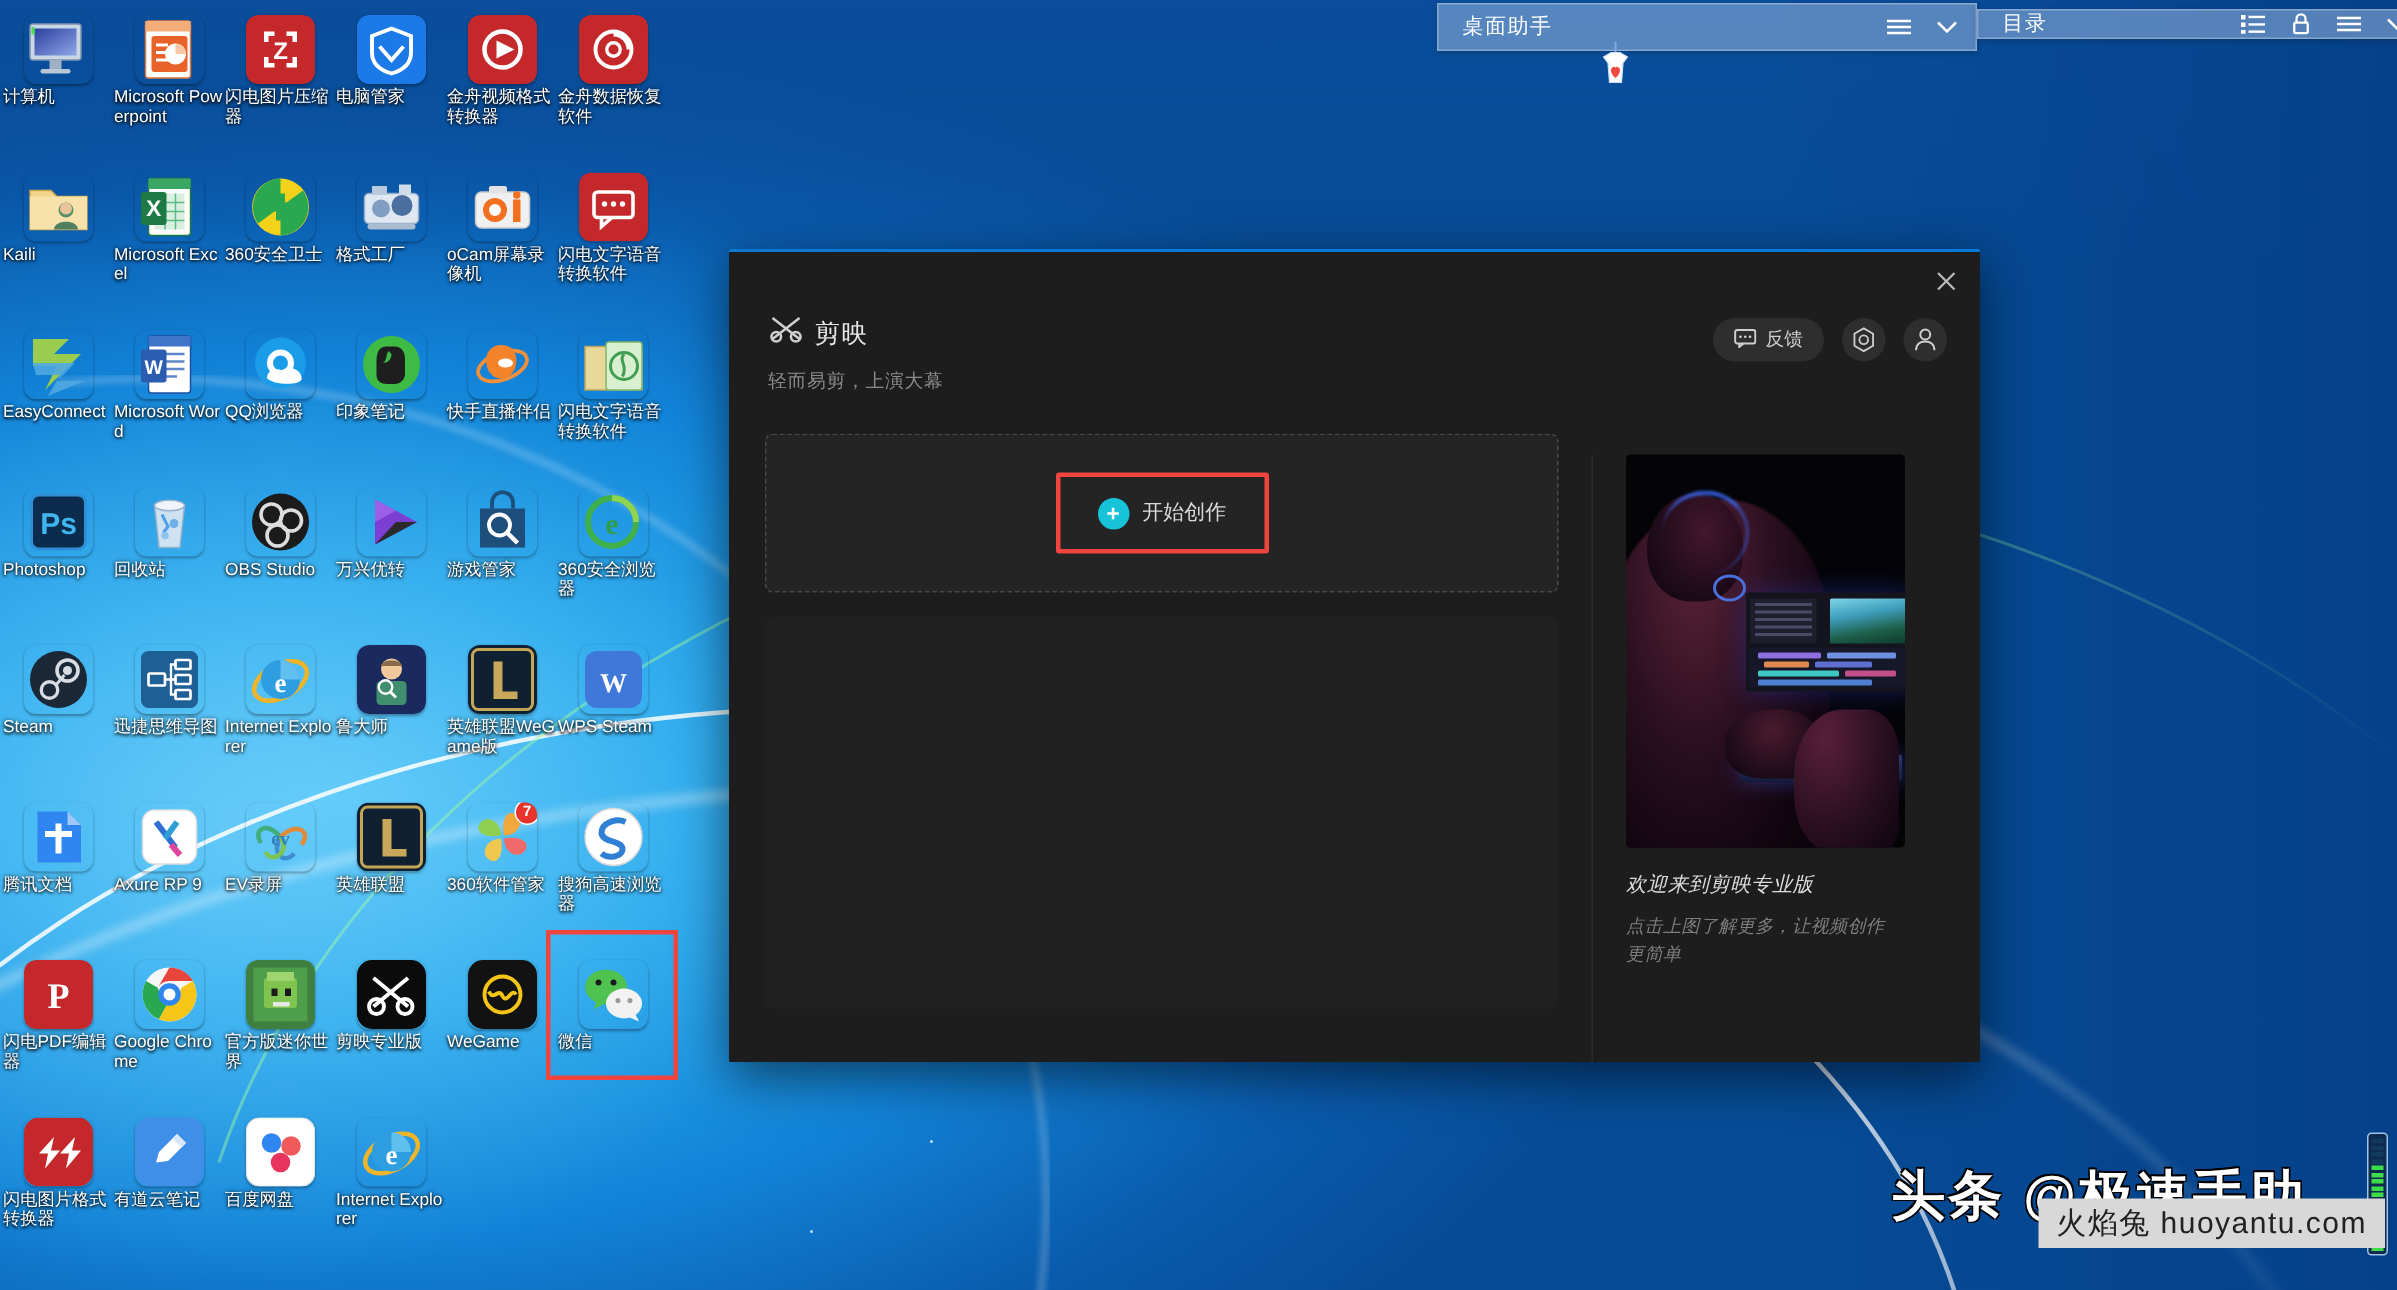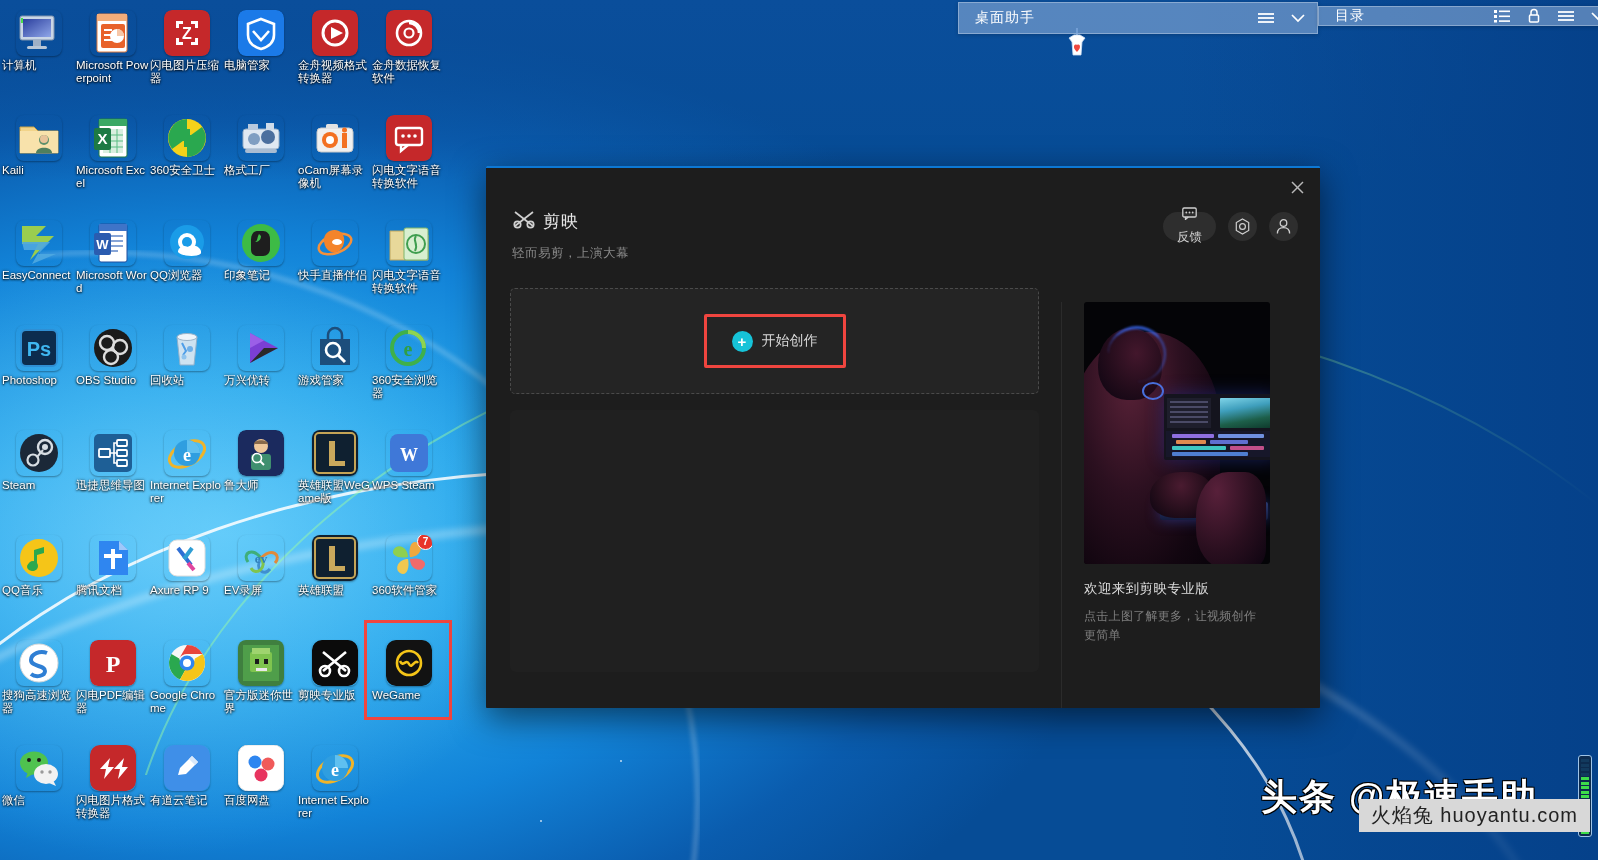--- a/index.html
+++ b/index.html
@@ -163,27 +163,27 @@
   #jy-header-actions {
     position: absolute; right: 22px; top: 44px;
     display: flex; align-items: center; gap: 12px;
   }
   .hbtn {
     height: 29px; border-radius: 15px;
     background: #2e2e2e; color: #cfcfcf;
     display: flex; align-items: center; justify-content: center;
     gap: 6px; font-size: 12.5px; cursor: pointer;
   }
-  #jy-feedback { padding: 0 14px; flex-direction: column; }
+  #jy-feedback { padding: 0 14px; }
   .hbtn.round { width: 29px; padding: 0; }
 
   #jy-body { display: flex; padding: 26px 0 0 0; height: 470px; }
   #jy-left { width: 575px; padding-left: 24px; padding-right: 22px; }
   #jy-divider { width: 1px; background: #2b2b2b; margin-top: 14px; margin-bottom: 22px; }
-  #jy-right { flex: 1; padding: 14px 20px 0 22px; }
+  #jy-right { flex: 1; padding: 14px 20px 0 22px; font-style: italic; }
 
   #jy-dropzone {
     height: 106px; border: 1px dashed #4a4a4a; border-radius: 5px;
     background: #242424;
     display: flex; align-items: center; justify-content: center;
   }
   #jy-start-wrap { position: relative; padding: 8px; }
   #jy-start-highlight {
     position: absolute; inset: 0; border: 3px solid #f0453f; border-radius: 2px;
     pointer-events: none;
@@ -525,39 +525,39 @@
         <svg viewBox="0 0 46 46" width="46" height="46">
           <rect x="5" y="5" width="36" height="36" rx="5" fill="#0c2c4e" stroke="#2f8fd4" stroke-width="2"></rect>
           <text x="23" y="31" font-size="20" font-weight="bold" fill="#3fb6f0" text-anchor="middle" font-family="sans-serif">Ps</text>
         </svg>
       </div>
       <div class="dlabel">Photoshop</div>
     </div>
     <div class="dicon">
       <div class="glyph">
         <svg viewBox="0 0 46 46" width="46" height="46">
-          <circle cx="23" cy="23" r="19" fill="#1b1b1b"></circle>
-          <circle cx="17" cy="18" r="7" fill="none" stroke="#ddd" stroke-width="2.4"></circle>
-          <circle cx="30" cy="22" r="7" fill="none" stroke="#ddd" stroke-width="2.4"></circle>
-          <circle cx="21" cy="32" r="7" fill="none" stroke="#ddd" stroke-width="2.4"></circle>
-        </svg>
-      </div>
-      <div class="dlabel">OBS Studio</div>
-    </div>
-    <div class="dicon">
-      <div class="glyph">
-        <svg viewBox="0 0 46 46" width="46" height="46">
           <path d="M13 12 L33 12 L30 40 L16 40 Z" fill="#dfe9f2" stroke="#9ab2c8" opacity="0.9"></path>
           <ellipse cx="23" cy="12" rx="10" ry="3.5" fill="#eef4fa" stroke="#9ab2c8"></ellipse>
           <path d="M18 18 l4 8 l-3 4" stroke="#4f9ee8" stroke-width="2" fill="none"></path>
           <circle cx="26" cy="24" r="3" fill="#6fb0e8"></circle>
           <circle cx="20" cy="32" r="2.5" fill="#8fc4ee"></circle>
         </svg>
       </div>
       <div class="dlabel">回收站</div>
+    </div>
+    <div class="dicon">
+      <div class="glyph">
+        <svg viewBox="0 0 46 46" width="46" height="46">
+          <circle cx="23" cy="23" r="19" fill="#1b1b1b"></circle>
+          <circle cx="17" cy="18" r="7" fill="none" stroke="#ddd" stroke-width="2.4"></circle>
+          <circle cx="30" cy="22" r="7" fill="none" stroke="#ddd" stroke-width="2.4"></circle>
+          <circle cx="21" cy="32" r="7" fill="none" stroke="#ddd" stroke-width="2.4"></circle>
+        </svg>
+      </div>
+      <div class="dlabel">OBS Studio</div>
     </div>
     <div class="dicon">
       <div class="glyph">
         <svg viewBox="0 0 46 46" width="46" height="46">
           <polygon points="12,8 40,23 12,38" fill="#7b3fd4"></polygon>
           <polygon points="12,8 26,15.5 12,23" fill="#9b5fe8"></polygon>
           <polygon points="26,23 40,23 12,38" fill="#2a2a2a"></polygon>
         </svg>
       </div>
       <div class="dlabel">万兴优转</div>
@@ -643,30 +643,20 @@
       <div class="dlabel">英雄联盟WeGame版</div>
     </div>
     <div class="dicon">
       <div class="glyph">
         <svg viewBox="0 0 46 46" width="46" height="46">
           <rect x="4" y="4" width="38" height="38" rx="8" fill="#3f78d8"></rect>
           <text x="23" y="31" font-size="18" font-weight="bold" fill="#fff" text-anchor="middle" font-family="serif">W</text>
         </svg>
       </div>
       <div class="dlabel">WPS Steam</div>
-    </div>
-    <div class="dicon">
-      <div class="glyph">
-        <svg viewBox="0 0 46 46" width="46" height="46">
-          <circle cx="23" cy="23" r="19" fill="#f5c518"></circle>
-          <path d="M28 12 l-10 3 v13 a5 4 0 1 0 3 3.6 V20 l7-2 z" fill="#2aa84f"></path>
-          <circle cx="17" cy="31" r="5" fill="#2aa84f"></circle>
-        </svg>
-      </div>
-      <div class="dlabel">QQ音乐</div>
     </div>
     <div class="dicon">
       <div class="glyph">
         <svg viewBox="0 0 46 46" width="46" height="46">
           <path d="M9 6 h20 l9 9 v25 h-29 z" fill="#2f86f0"></path>
           <path d="M29 6 l9 9 h-9 z" fill="#9fc8fa"></path>
           <rect x="21" y="14" width="4" height="20" fill="#fff"></rect>
           <rect x="14" y="19" width="18" height="4" fill="#fff"></rect>
         </svg>
       </div>

